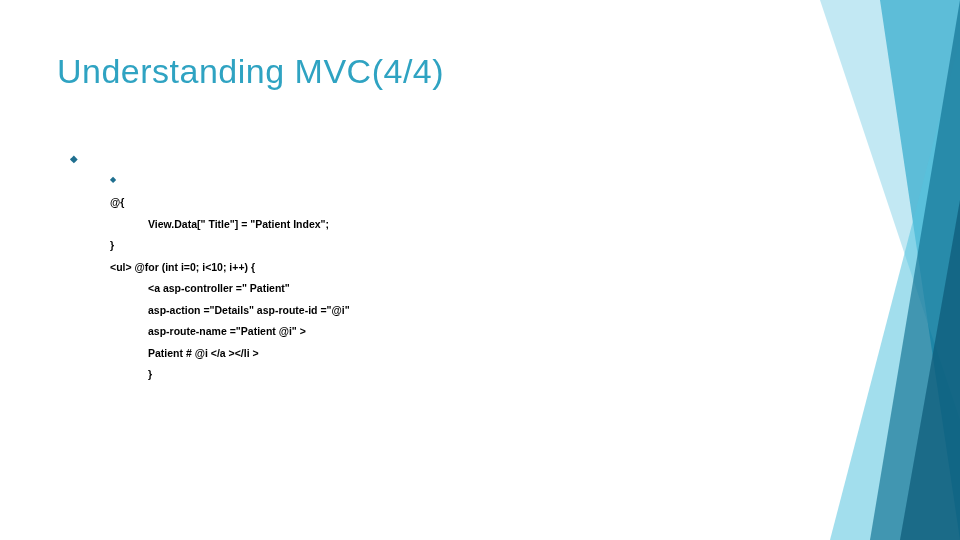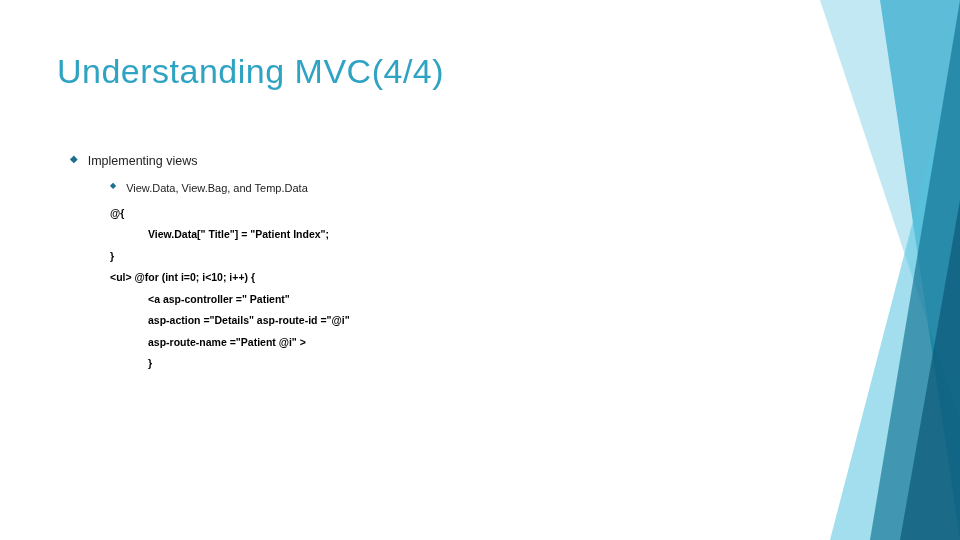--- a/index.html
+++ b/index.html
@@ -86,36 +86,35 @@
 <body>
 
 <div class="slide">
 
   <div class="title">Understanding MVC(4/4)</div>
 
   <div class="content">
 
     <div class="lvl1">
       <span class="bullet">◆</span>
-      <span>Implementing views</span>
     </div>
 
     <div class="lvl2">
       <span class="bullet">◆</span>
-      <span>View.Data, View.Bag, and Temp.Data</span>
     </div>
 
     <div class="code-block">
       <div class="code-line">@{</div>
       <div class="code-line indent1">View.Data[" Title"] = "Patient Index";</div>
       <div class="code-line">}</div>
       <div class="code-line">&lt;ul&gt; @for (int i=0; i&lt;10; i++) {</div>
       <div class="code-line indent1">&lt;a asp-controller =" Patient"</div>
       <div class="code-line indent1">asp-action ="Details" asp-route-id ="@i"</div>
       <div class="code-line indent1">asp-route-name ="Patient @i" &gt;</div>
+      <div class="code-line indent1">Patient # @i &lt;/a &gt;&lt;/li &gt;</div>
       <div class="code-line indent1">}</div>
     </div>
 
   </div>
 
   <div class="deco">
     <svg width="200" height="540" viewBox="0 0 200 540">
       <polygon points="120,0 200,0 200,540" fill="#1fa0c4"></polygon>
       <polygon points="60,0 200,0 200,420" fill="#8fd6ea" opacity="0.55"></polygon>
       <polygon points="200,40 70,540 200,540" fill="#55c3df" opacity="0.55"></polygon>

